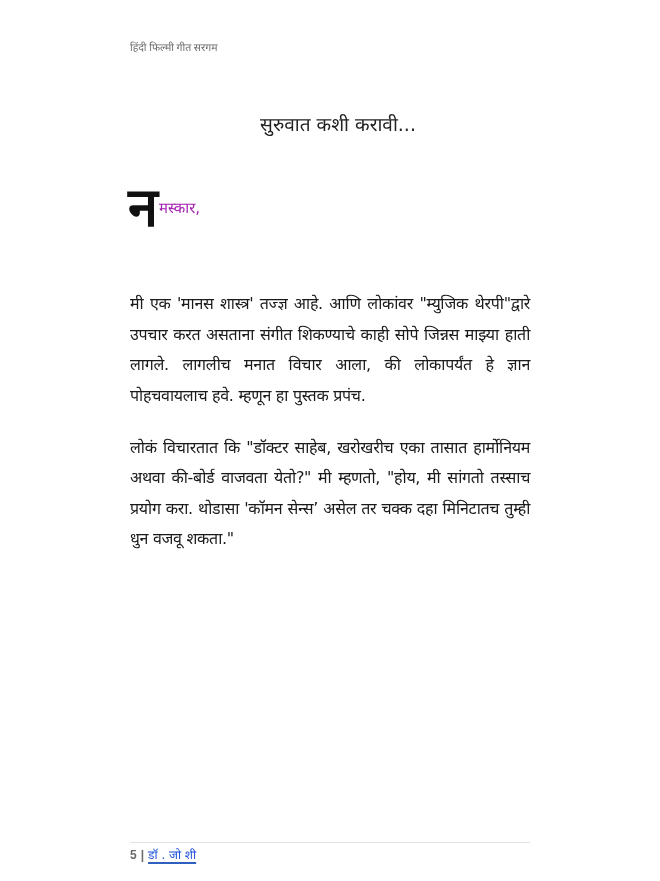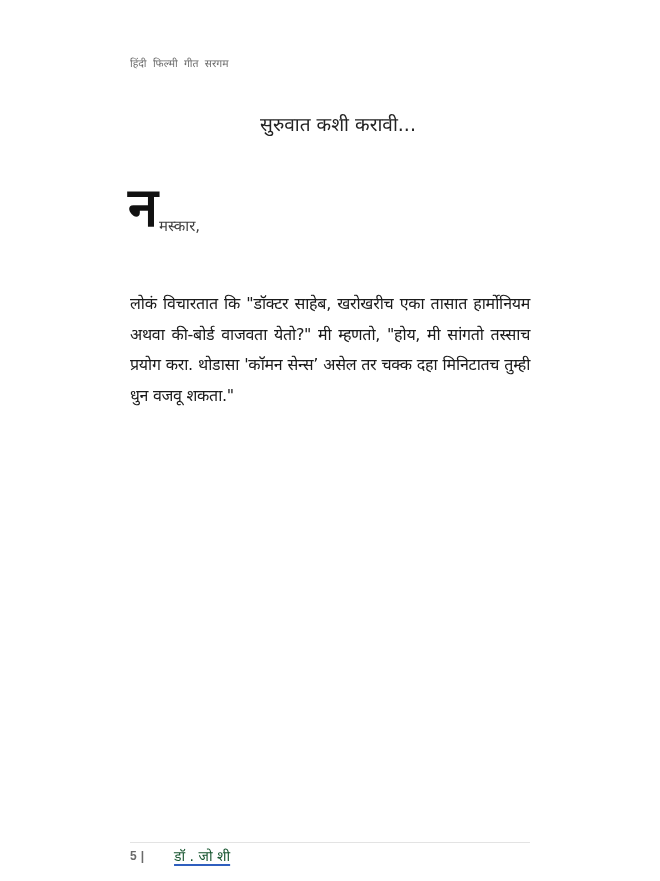--- a/index.html
+++ b/index.html
@@ -11,24 +11,24 @@
       width: 660px;
       height: 881px;
       position: relative;
       overflow: hidden;
       font-family: "DejaVu Sans", "Liberation Sans", sans-serif;
       color: #1a1a1a;
     }
     .page-header {
       position: absolute;
       left: 130px;
-      top: 56px;
+      top: 40px;
       font-size: 10.5px;
       color: #6b6b6b;
-      font-family: Liberation Mono, monospace;
+      font-family: Liberation Serif, serif;
     }
     .chapter-title {
       position: absolute;
       left: 8px;
       width: 660px;
       top: 111px;
       text-align: center;
       font-size: 19px;
       color: #222;
       font-family: "DejaVu Sans", sans-serif;
@@ -44,22 +44,22 @@
       font-size: 54px;
       font-weight: bold;
       line-height: 60px;
       color: #111;
       font-family: "DejaVu Sans", sans-serif;
     }
     .greeting-rest {
       font-size: 15px;
       line-height: 20px;
       margin-left: 1px;
-      margin-bottom: 2px;
-      color: #404040;
+      margin-bottom: 20px;
+      color: #a21caf;
     }
     .body {
       position: absolute;
       left: 130px;
       top: 289px;
       width: 400px;
     }
     .para {
       font-size: 16px;
       line-height: 30.5px;
@@ -91,44 +91,44 @@
     .page-num {
       font-weight: bold;
       color: #6a6a6a;
     }
     .sep {
       margin: 0 4px 0 4px;
       color: #6a6a6a;
       font-weight: bold;
     }
     .author-link {
-      color: #14532d;
+      color: #1d4ed8;
       text-decoration: underline;
       text-decoration-color: #2f5fbf;
       text-decoration-thickness: 2px;
       text-underline-offset: 3px;
       font-family: "DejaVu Sans", sans-serif;
-      font-size: 14px;
+      font-size: 12px;
       cursor: pointer;
-      margin-left: 26px;
     }
   </style>
 </head>
 <body>
 
 <div class="page-header">हिंदी फिल्मी गीत सरगम</div>
 
 <div class="chapter-title">सुरुवात कशी करावी...</div>
 
 <div class="greeting">
   <span class="drop-cap">न</span>
   <span class="greeting-rest">मस्कार,</span>
 </div>
 
 <div class="body">
+  <p class="para">मी एक 'मानस शास्त्र' तज्ज्ञ आहे. आणि लोकांवर "म्युजिक थेरपी"द्वारे उपचार करत असताना संगीत शिकण्याचे काही सोपे जिन्नस माझ्या हाती लागले. लागलीच मनात विचार आला, की लोकापर्यंत हे ज्ञान पोहचवायलाच हवे. म्हणून हा पुस्तक प्रपंच.</p>
   <p class="para">लोकं विचारतात कि "डॉक्टर साहेब, खरोखरीच एका तासात हार्मोनियम अथवा की-बोर्ड वाजवता येतो?" मी म्हणतो, "होय, मी सांगतो तस्साच प्रयोग करा. थोडासा 'कॉमन सेन्स’ असेल तर चक्क दहा मिनिटातच तुम्ही धुन वजवू शकता."</p>
 </div>
 
 <div class="footer-rule"></div>
 
 <div class="footer">
   <span class="page-num">5</span>
   <span class="sep">|</span>
   <span class="author-link">डॉ . जो शी</span>
 </div>

